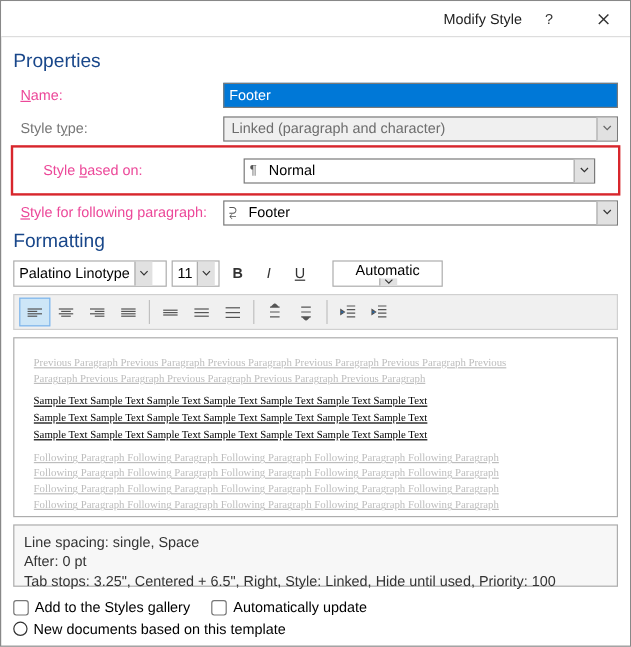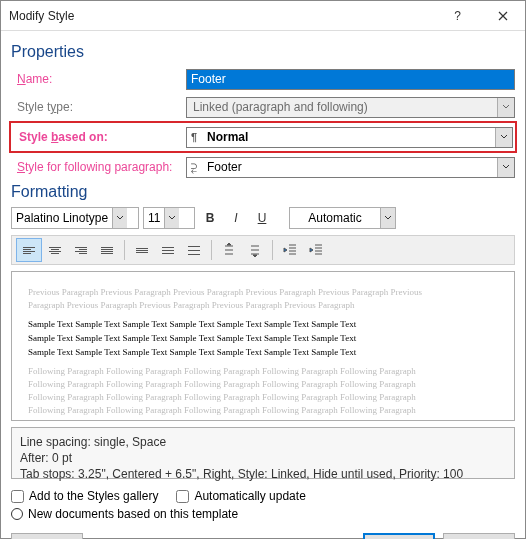--- a/index.html
+++ b/index.html
@@ -1,51 +1,51 @@
 <!DOCTYPE html>
 <html><head>
 <meta charset="utf-8">
 <style>
 * { box-sizing: border-box; margin: 0; padding: 0; font-family: "Segoe UI", Tahoma, sans-serif; font-size: 12px; }
 body { background: #808080; width: 526px; height: 539px; }
 .dialog { width: 526px; height: 539px; background: #fff; border: 1px solid #888; box-shadow: 0 2px 8px rgba(0,0,0,.25); }
 .titlebar { height: 30px; background: #fff; display: flex; align-items: center; padding-left: 8px; border-bottom: 1px solid #ddd; }
-.titlebar .title { flex: 1; color: #222; }
+.titlebar .title { flex: 1; color: #222; text-align: right; }
 .tb-btn { width: 45px; height: 29px; display: flex; align-items: center; justify-content: center; color: #333; }
 .body { padding: 8px 10px; }
 .section-lbl { color: #19478a; font-size: 16px; margin: 4px 0 6px 0; }
 .field-row { display: flex; align-items: center; height: 24px; margin-bottom: 4px; }
 .field-row .lbl { width: 175px; padding-left: 6px; color: #ec4899; }
 .field-row .lbl .ul { text-decoration: underline; }
 .field-input { flex: 1; height: 21px; border: 1px solid #7a7a7a; padding: 0 4px; display: flex; align-items: center; background: #fff; }
 .field-input.sel { background: #0078d7; color: #fff; }
 .combo { flex: 1; height: 21px; border: 1px solid #7a7a7a; display: flex; align-items: center; background: #fff; position: relative; }
 .combo.disabled { background: #f0f0f0; color: #6d6d6d; }
 .combo .ctext { flex: 1; padding: 0 6px; }
 .combo .cbtn { width: 17px; height: 19px; border-left: 1px solid #adadad; background: #e1e1e1; display: flex; align-items: center; justify-content: center; }
 .combo .cbtn svg { width: 8px; height: 6px; }
 .combo .pre-icon { width: 14px; text-align: center; font-size: 11px; color: #555; }
-.field-row.red { outline: 2px solid #d8262c; padding: 2px; height: 28px; font-weight: bold; }
+.field-row.red { outline: 2px solid #d8262c; padding: 19px; height: 28px; }
 
 .toolbar1 { display: flex; align-items: center; gap: 4px; margin: 4px 0 6px 0; }
 .tcombo { height: 22px; border: 1px solid #adadad; display: flex; align-items: center; background: #fff; }
 .tcombo .t-text { padding: 0 4px; }
 .tcombo .t-btn { width: 15px; height: 20px; border-left: 1px solid #adadad; background: #e1e1e1; display: flex; align-items: center; justify-content: center; }
 .btn-sq { width: 22px; height: 22px; border: 1px solid transparent; display: flex; align-items: center; justify-content: center; color: #333; }
-.colorbtn { display: flex; align-items: center; height: 22px; border: 1px solid #adadad; background: #fff; }
+.colorbtn { display: flex; align-items: center; height: 22px; border: 1px solid #adadad; background: #fff; flex-direction: column; }
 .colorbtn .swatch-wrap { width: 90px; display: flex; align-items: center; justify-content: center; gap: 4px; }
 .colorbtn .t-btn { width: 15px; height: 20px; border-left: 1px solid #adadad; background: #e1e1e1; display: flex; align-items: center; justify-content: center; }
 
 .toolbar2 { height: 30px; background: #f0f0f0; border: 1px solid #d0d0d0; display: flex; align-items: center; padding: 0 4px; gap: 0; }
 .tb2btn { width: 26px; height: 24px; display: flex; align-items: center; justify-content: center; }
 .tb2btn.active { background: #cde6f7; border: 1px solid #7eb4ea; }
 .tb2sep { width: 1px; height: 20px; background: #c0c0c0; margin: 0 4px; }
 
 .preview { height: 150px; border: 1px solid #adadad; background: #fff; margin-top: 6px; padding: 14px 16px 10px 16px; overflow: hidden; }
-.pv-line { font-size: 9px; white-space: nowrap; overflow: hidden; line-height: 1.45; font-family: Georgia, 'Palatino Linotype', serif; }
+.pv-line { font-size: 9px; white-space: nowrap; overflow: hidden; line-height: 1.45; font-family: Georgia, 'Palatino Linotype', serif; text-decoration: underline; }
 .pv-grey { color: #bdbdbd; }
 .pv-black { color: #000; margin-top: 6px; }
 .pv-black + .pv-black { margin-top: 1px; }
 
 .descbox { height: 52px; border: 1px solid #adadad; background: #f7f7f7; margin-top: 6px; padding: 6px 8px; font-size: 11px; color: #333; line-height: 1.35; }
 
 .checks { margin-top: 10px; }
 .checkrow { display: flex; align-items: center; gap: 18px; margin-bottom: 4px; }
 .chk { display: flex; align-items: center; gap: 5px; }
 .chk input { width: 13px; height: 13px; }
@@ -82,21 +82,21 @@
     <div class="field-row">
       <div class="lbl"><span class="ul">N</span><span>ame:</span></div>
       <div class="field-input sel">
           <span>Footer</span>
         </div>
     </div>
 
     <div class="field-row">
       <div class="lbl" style="color:#777"><span>Style t</span><span class="ul">y</span><span>pe:</span></div>
       <div class="combo disabled">
-        <div class="ctext">Linked (paragraph and following)</div>
+        <div class="ctext">Linked (paragraph and character)</div>
         <div class="cbtn">
             <svg viewBox="0 0 8 6">
               <path d="M1 1 L4 4 L7 1" stroke="#666" fill="none"></path>
             </svg>
           </div>
       </div>
     </div>
 
     <div class="field-row red">
       <div class="lbl" style="width:173px"><span>Style </span><span class="ul">b</span><span>ased on:</span></div>
@@ -128,21 +128,21 @@
 
     <div class="toolbar1">
       <div class="tcombo" style="width:128px">
         <div class="t-text">Palatino Linotype</div>
         <div class="t-btn">
             <svg width="8" height="6" viewBox="0 0 8 6">
               <path d="M1 1 L4 4 L7 1" stroke="#333" fill="none"></path>
             </svg>
           </div>
       </div>
-      <div class="tcombo" style="width:52px">
+      <div class="tcombo" style="width:40px">
         <div class="t-text">11</div>
         <div class="t-btn">
             <svg width="8" height="6" viewBox="0 0 8 6">
               <path d="M1 1 L4 4 L7 1" stroke="#333" fill="none"></path>
             </svg>
           </div>
       </div>
       <div class="btn-sq">
           <b>B</b>
         </div>

